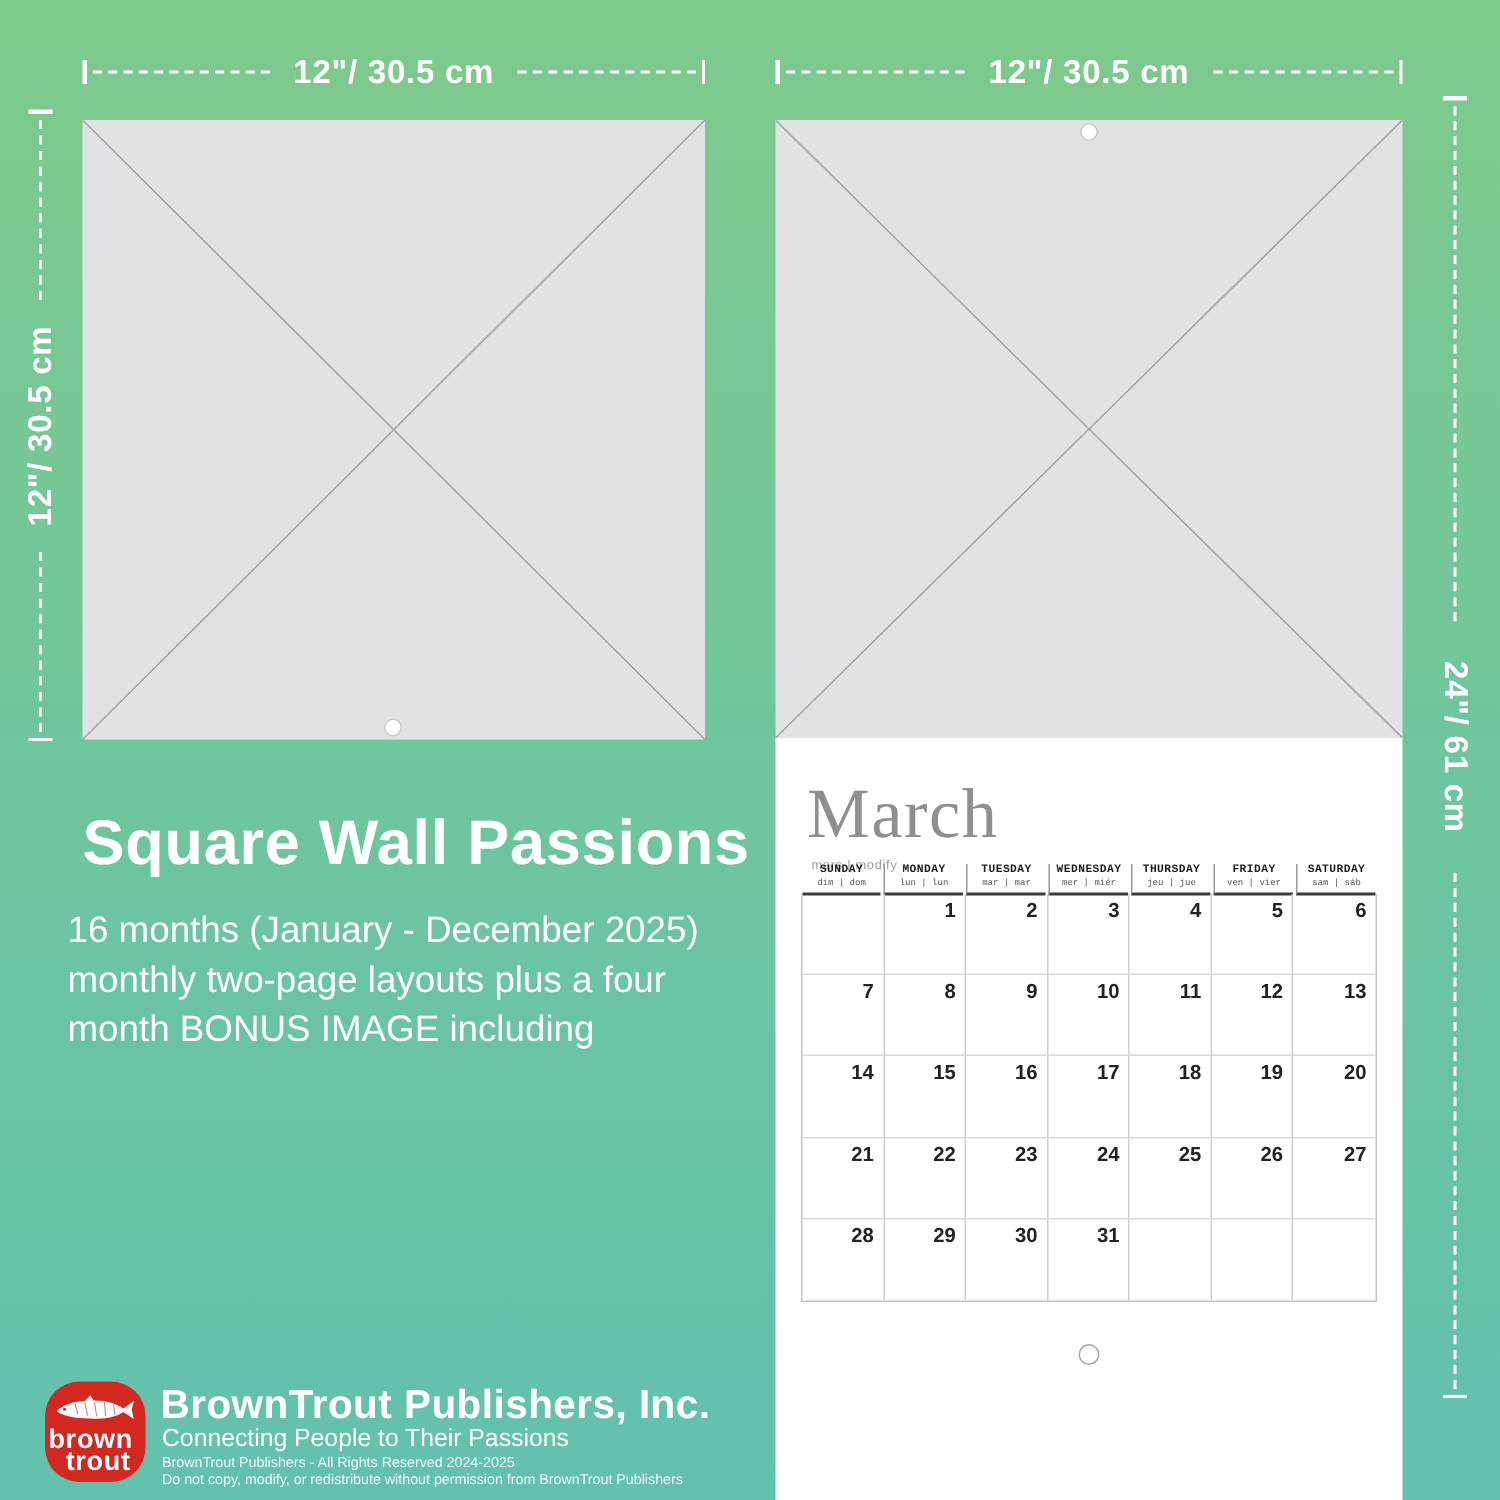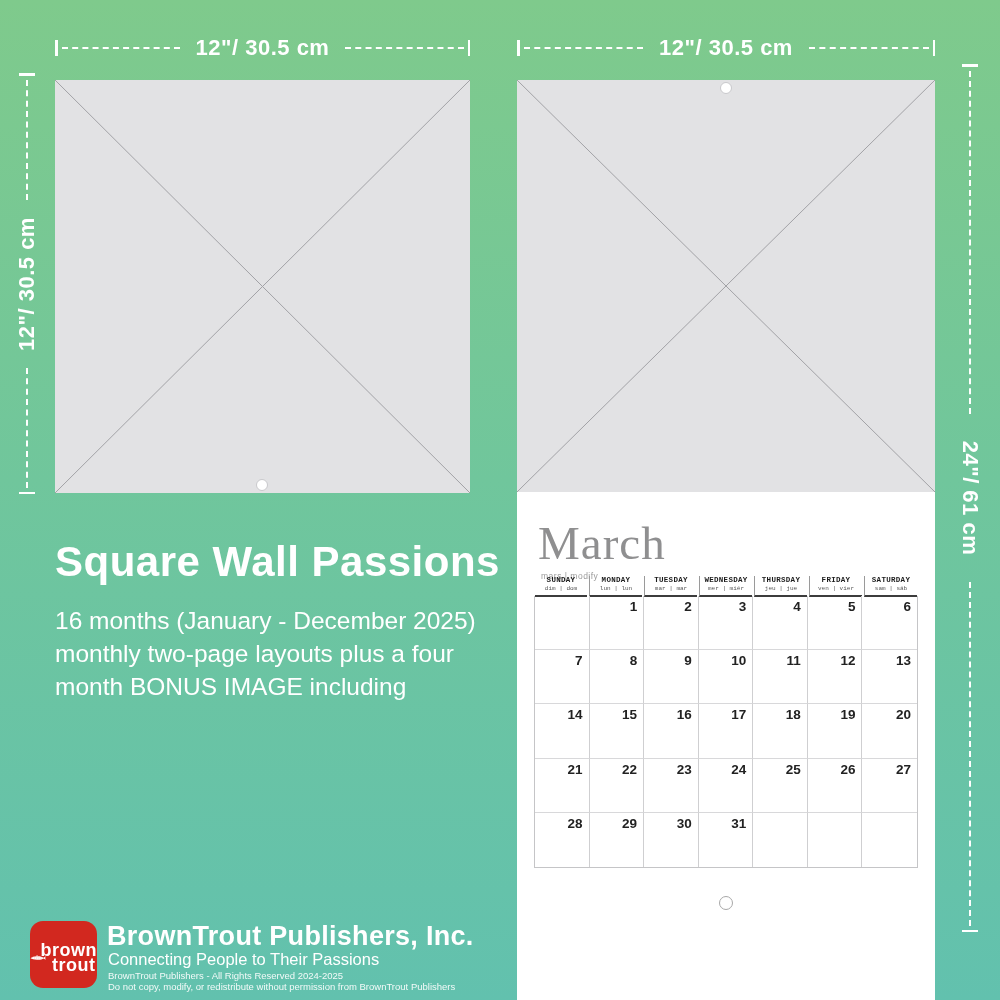--- a/index.html
+++ b/index.html
@@ -42,24 +42,24 @@
     display:grid; grid-template-columns:repeat(7,1fr); grid-template-rows:repeat(5,1fr);
     border:1px solid #c5c5c7; border-top:none; }
   .gcell { border-right:1px solid #cfcfd1; border-bottom:1px solid #d8d8da; position:relative; }
   .gcell:nth-child(7n) { border-right:none; }
   .gcell:nth-child(n+29) { border-bottom:none; }
   .dnum { position:absolute; top:3px; right:6px; font-size:13.5px; font-weight:bold; color:#222; }
   .page-hole { position:absolute; left:202px; top:404px; width:14px; height:14px; border-radius:50%; background:#fff; border:1.5px solid #a8a8a8; }
 
   
   .product-title { position:absolute; left:55px; top:538px; font-size:42px; font-weight:bold; color:#fff; letter-spacing:.5px; }
-  .product-desc { position:absolute; left:55px; top:604px; font-size:24.5px; color:#fff; line-height:33px; }
-
-  
-  .logo { position:absolute; left:30px; top:921px; width:67px; height:67px; background:#d2281f; border-radius:13px; display:flex; align-items:center; padding-top:7px; }
+  .product-desc { position:absolute; left:45px; top:604px; font-size:24.5px; color:#fff; line-height:33px; }
+
+  
+  .logo { position:absolute; left:30px; top:921px; width:67px; height:67px; background:#d2281f; border-radius:23px; display:flex; flex-direction:column; align-items:center; padding-top:7px; }
   .logo svg { width:56px; height:24px; }
   .logo-text { color:#fff; font-weight:bold; line-height:.82; text-align:center; }
   .logo-line1 { display:block; font-size:18px; letter-spacing:.5px; margin-left:-6px; }
   .logo-line2 { display:block; font-size:18px; letter-spacing:.5px; margin-left:4px;text-align:center; }
   .footer-company { position:absolute; left:107px; top:921px; font-size:27px; font-weight:bold; color:#fff; letter-spacing:.3px; }
   .footer-tagline { position:absolute; left:108px; top:950px; font-size:16.5px; color:#fff; }
   .footer-legal1 { position:absolute; left:108px; top:970px; font-size:9.5px; color:rgba(255,255,255,.92); }
   .footer-legal2 { position:absolute; left:108px; top:981px; font-size:9.5px; color:rgba(255,255,255,.92); }
 </style>
 </head>

